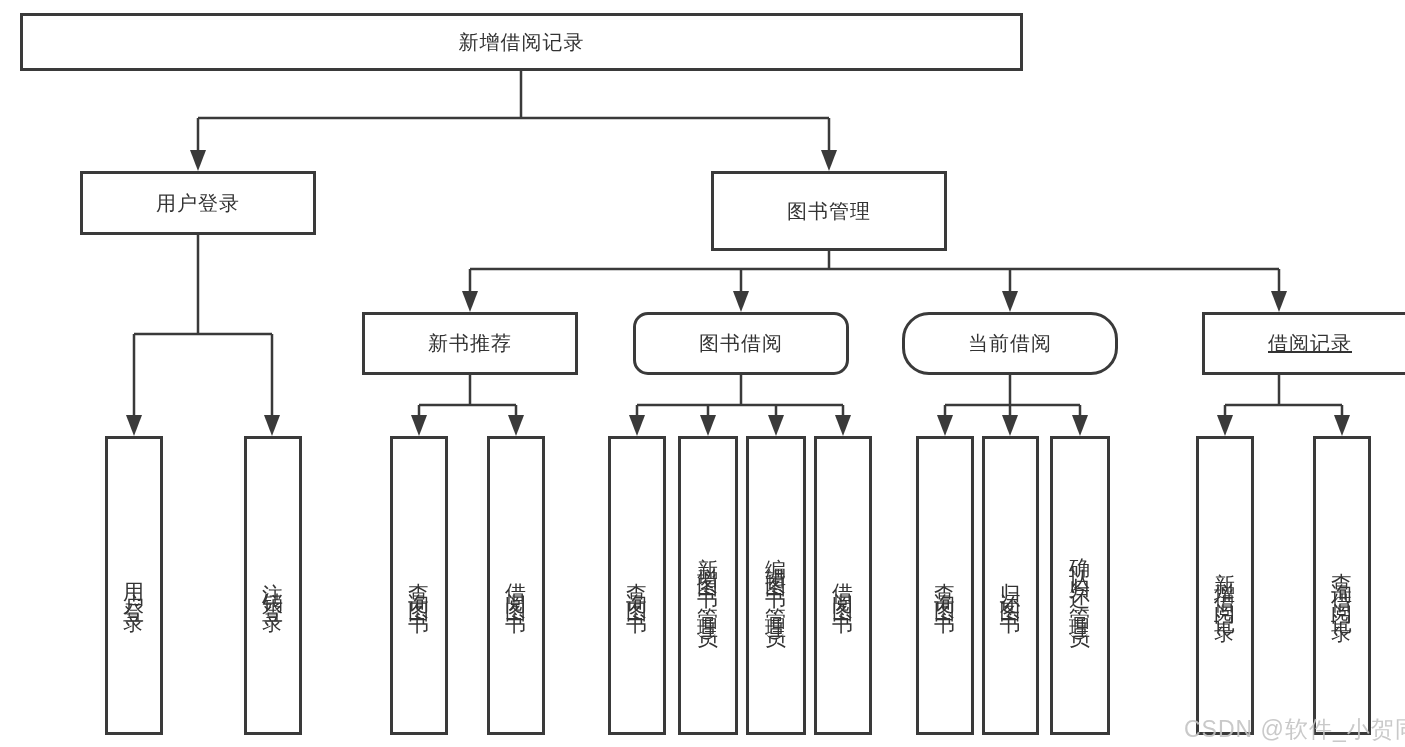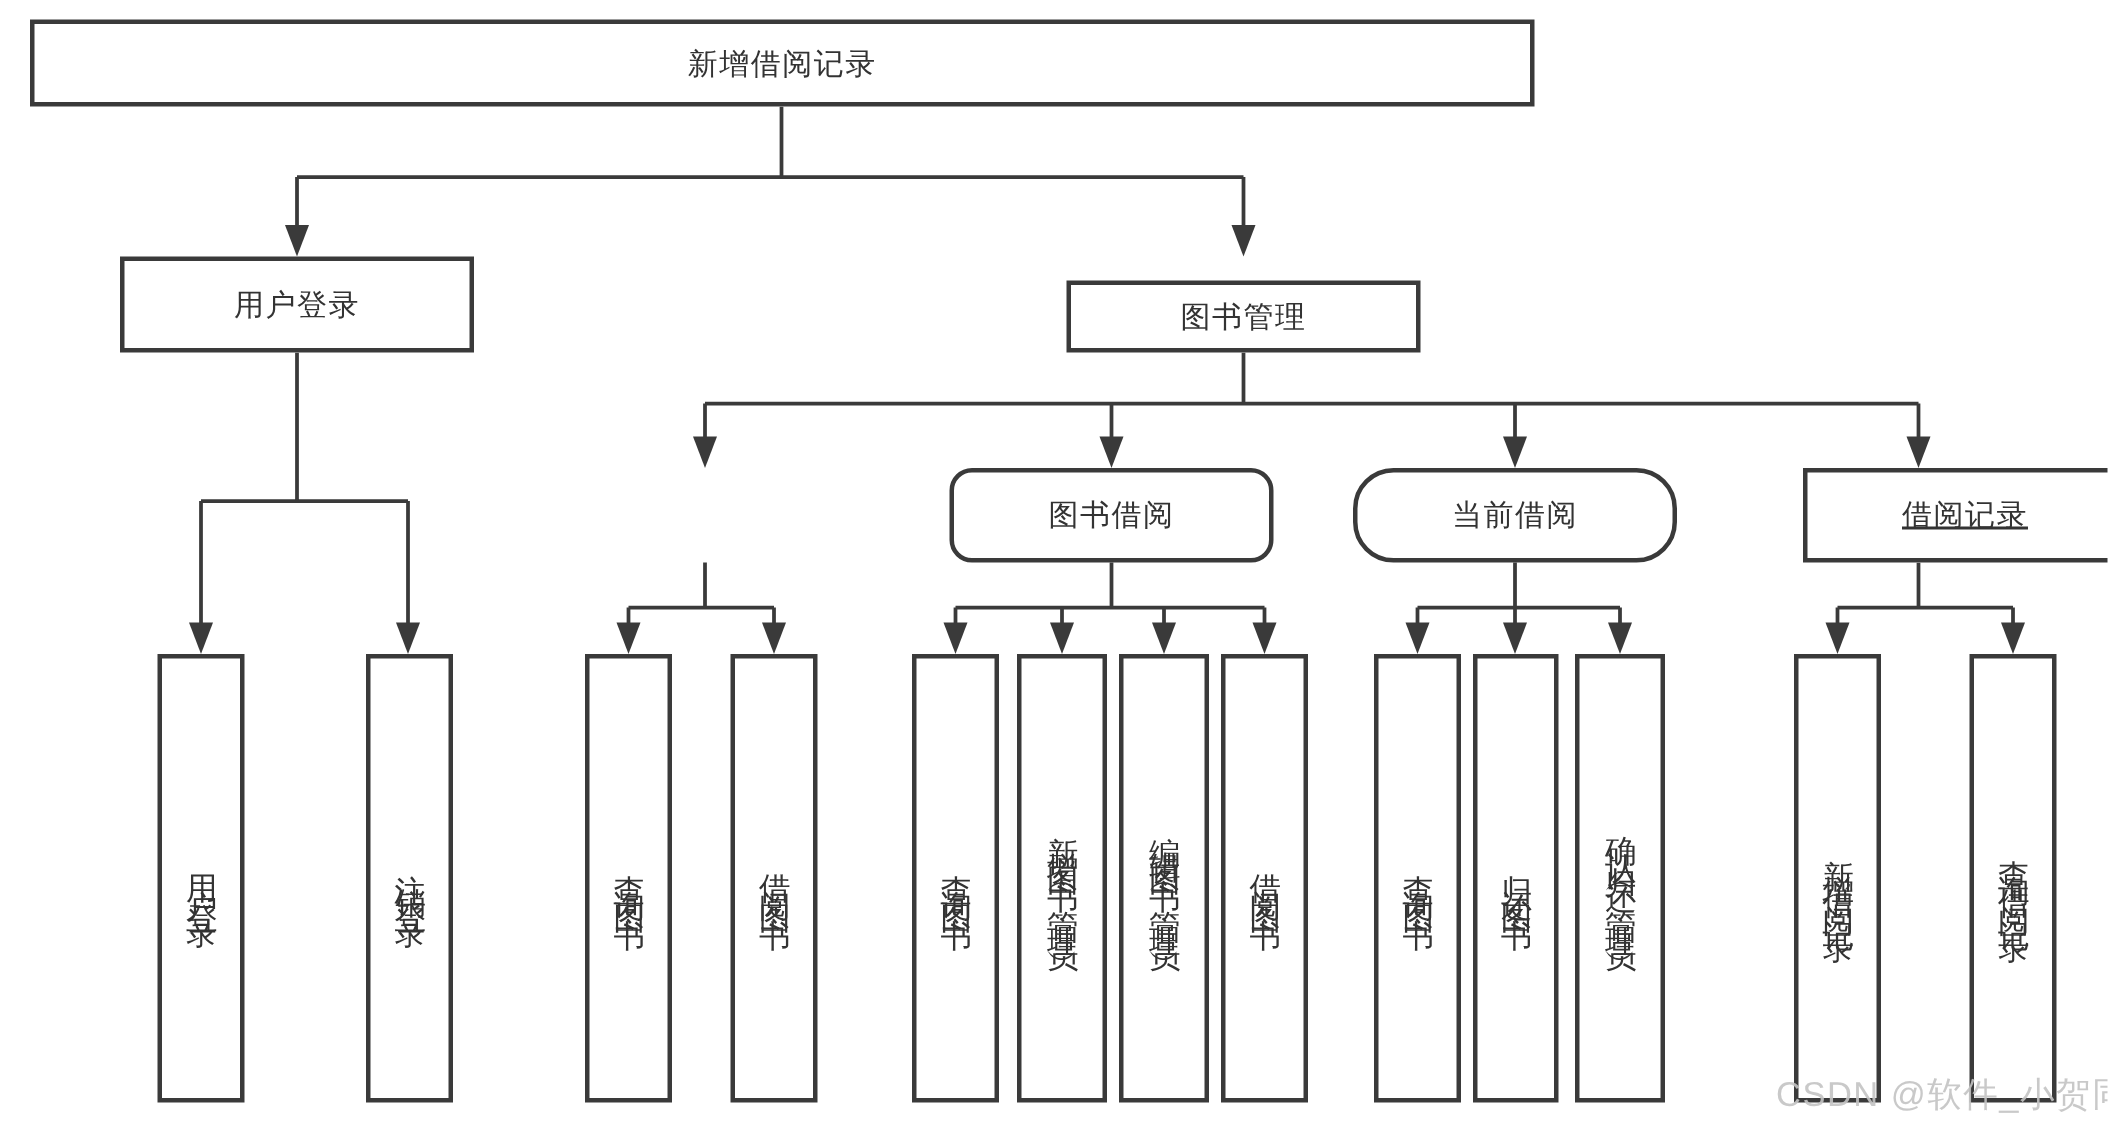--- a/index.html
+++ b/index.html
@@ -49,21 +49,21 @@
     text-orientation: upright;
     font-size: 21px;
     letter-spacing: 10px;
     line-height: 1;
     white-space: nowrap;
   }
 
   
   .n-root   { left: 20px;   top: 13px;  width: 1003px; height: 58px; }
   .n-login  { left: 80px;   top: 171px; width: 236px;  height: 64px; }
-  .n-mgmt   { left: 711px;  top: 187px; width: 236px;  height: 48px; }
+  .n-mgmt   { left: 711px;  top: 171px; width: 236px;  height: 80px; }
 
   .lvl3 { top: 312px; width: 216px; height: 63px; }
   .n-nb { left: 362px; }
   .n-bb { left: 633px; border-radius: 15px; }
   .n-cb { left: 902px; border-radius: 27px; }
   .n-br { left: 1202px; text-decoration: underline; }
 
   .leaf { top: 436px; width: 58px; height: 299px; }
   .n-l-login   { left: 105px; }
   .n-l-logout  { left: 244px; }
@@ -142,20 +142,23 @@
     <span>新增借阅记录</span>
   </div>
 
   <div class="box box-h n-login">
     <span>用户登录</span>
   </div>
   <div class="box box-h n-mgmt">
     <span>图书管理</span>
   </div>
 
+  <div class="box box-h lvl3 n-nb">
+    <span>新书推荐</span>
+  </div>
   <div class="box box-h lvl3 n-bb">
     <span>图书借阅</span>
   </div>
   <div class="box box-h lvl3 n-cb">
     <span>当前借阅</span>
   </div>
   <div class="box box-h lvl3 n-br">
     <span>借阅记录</span>
   </div>
 

